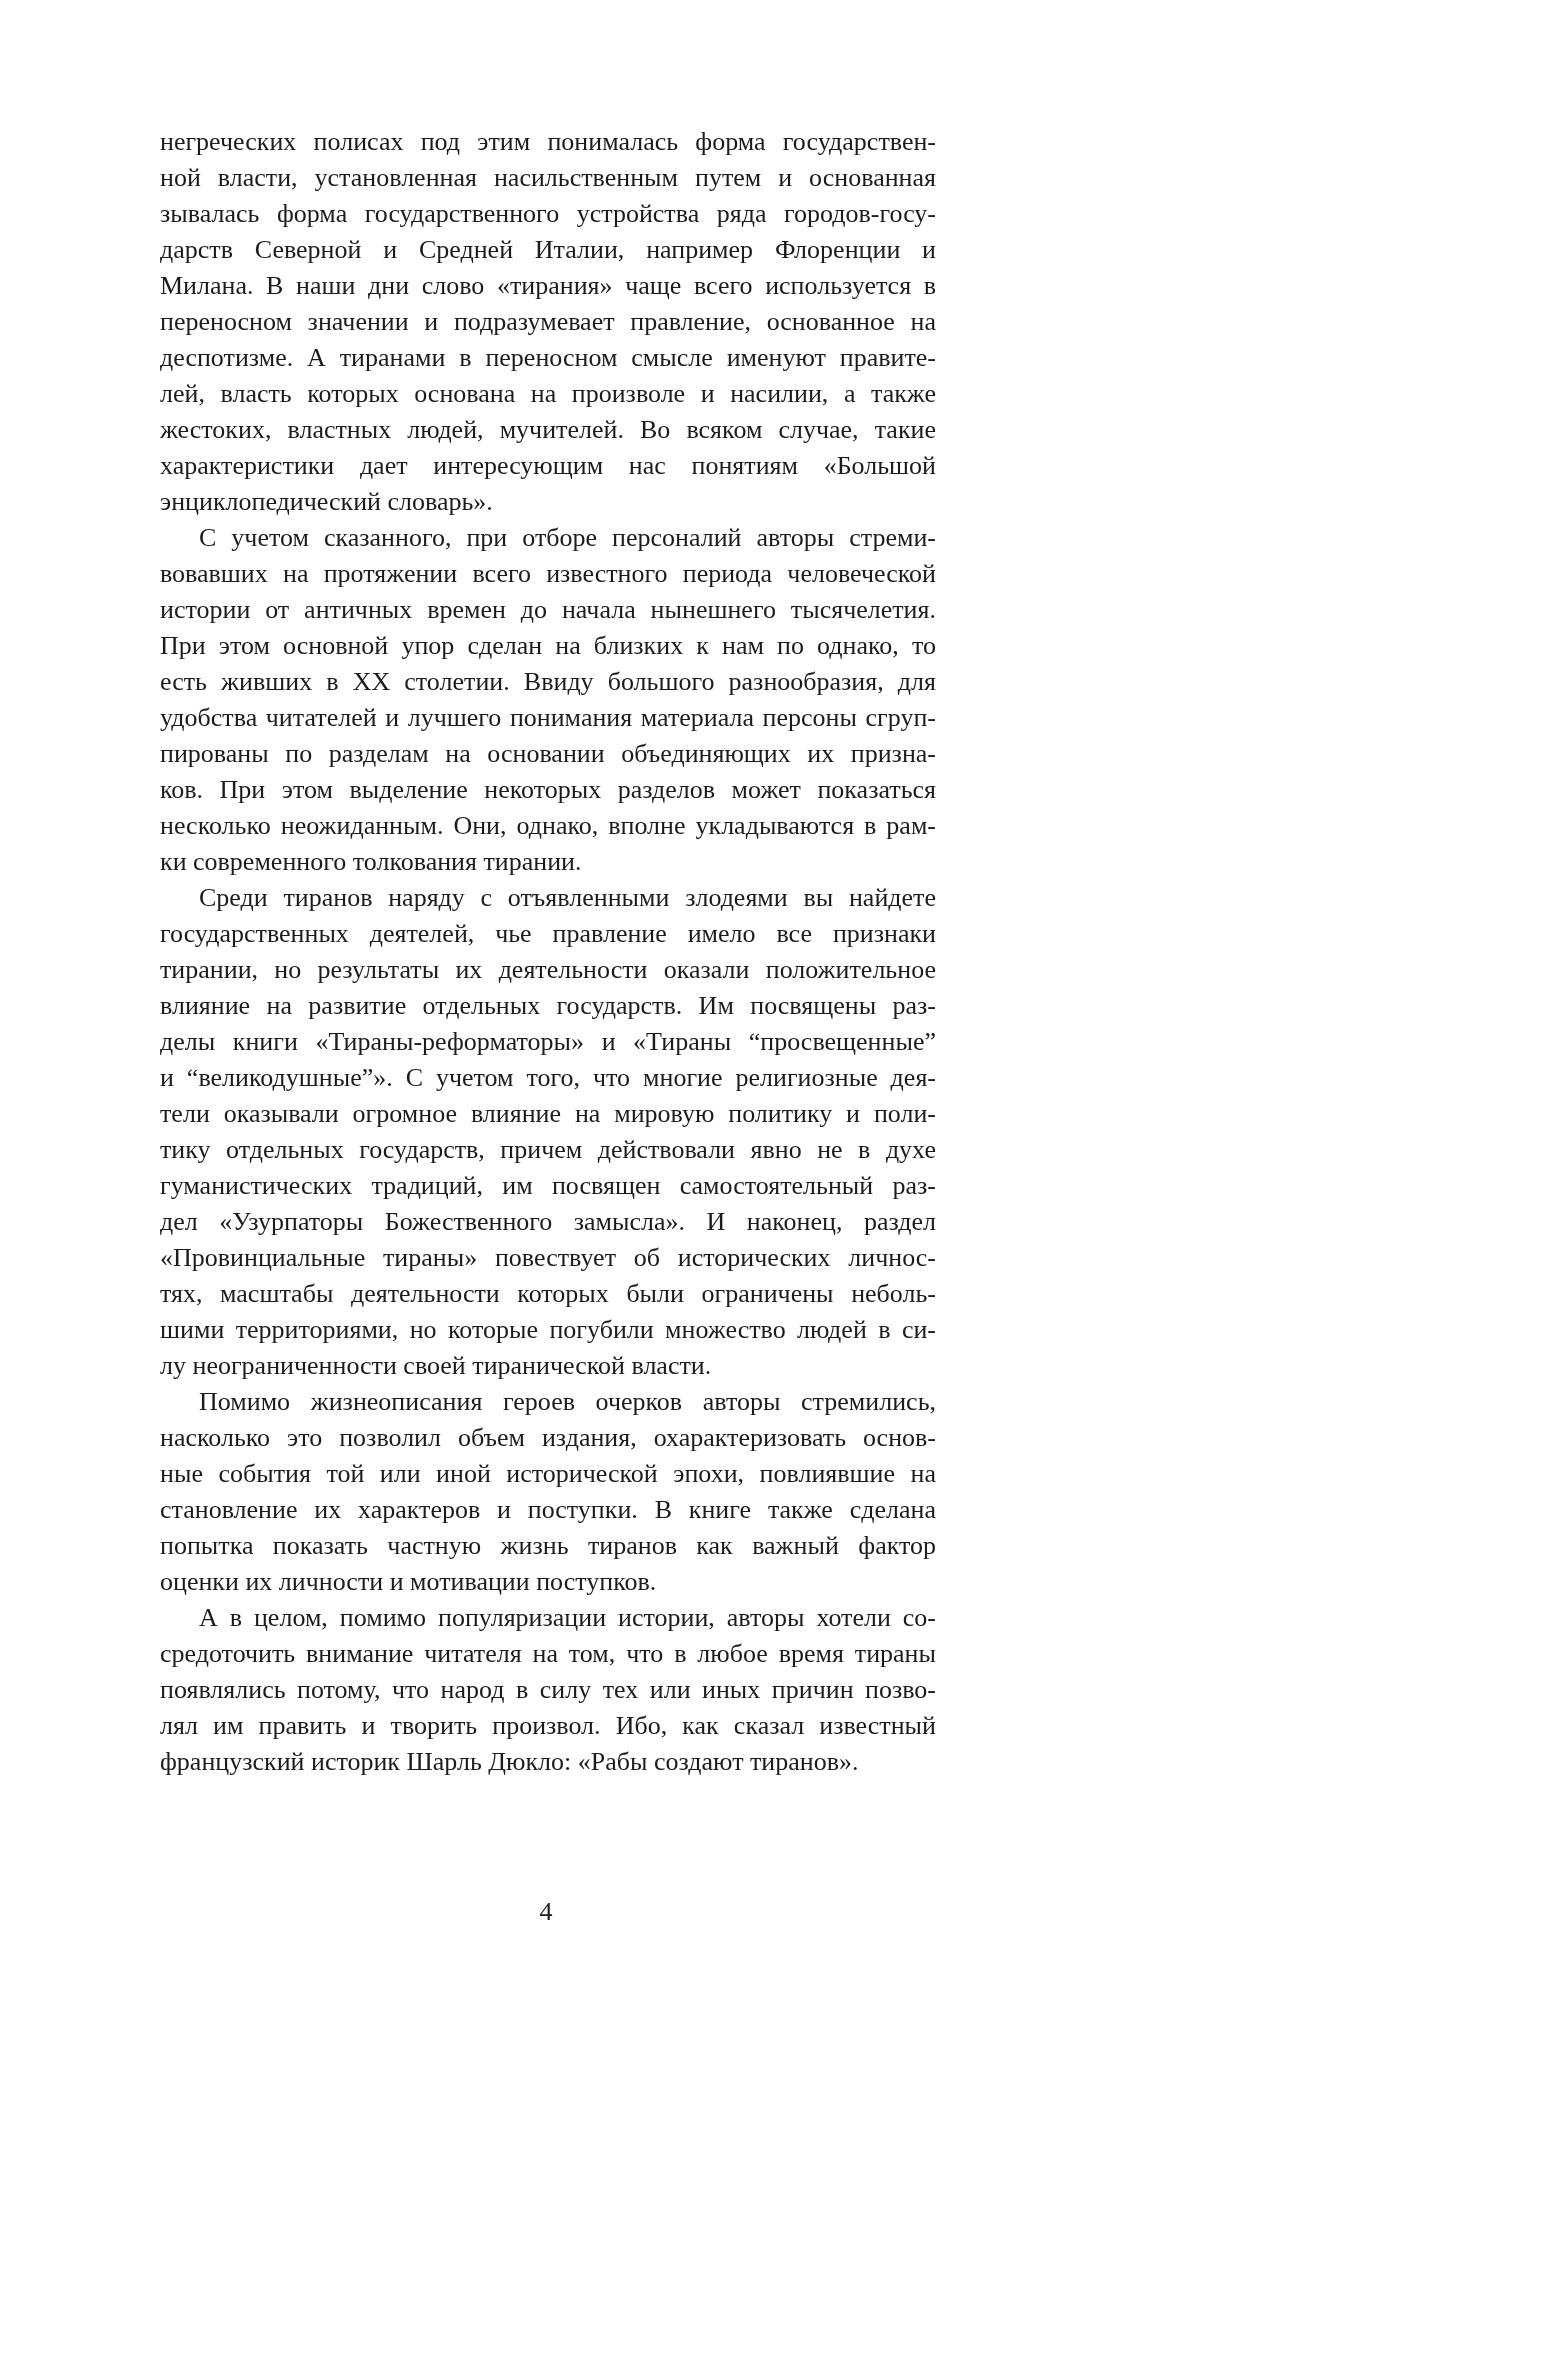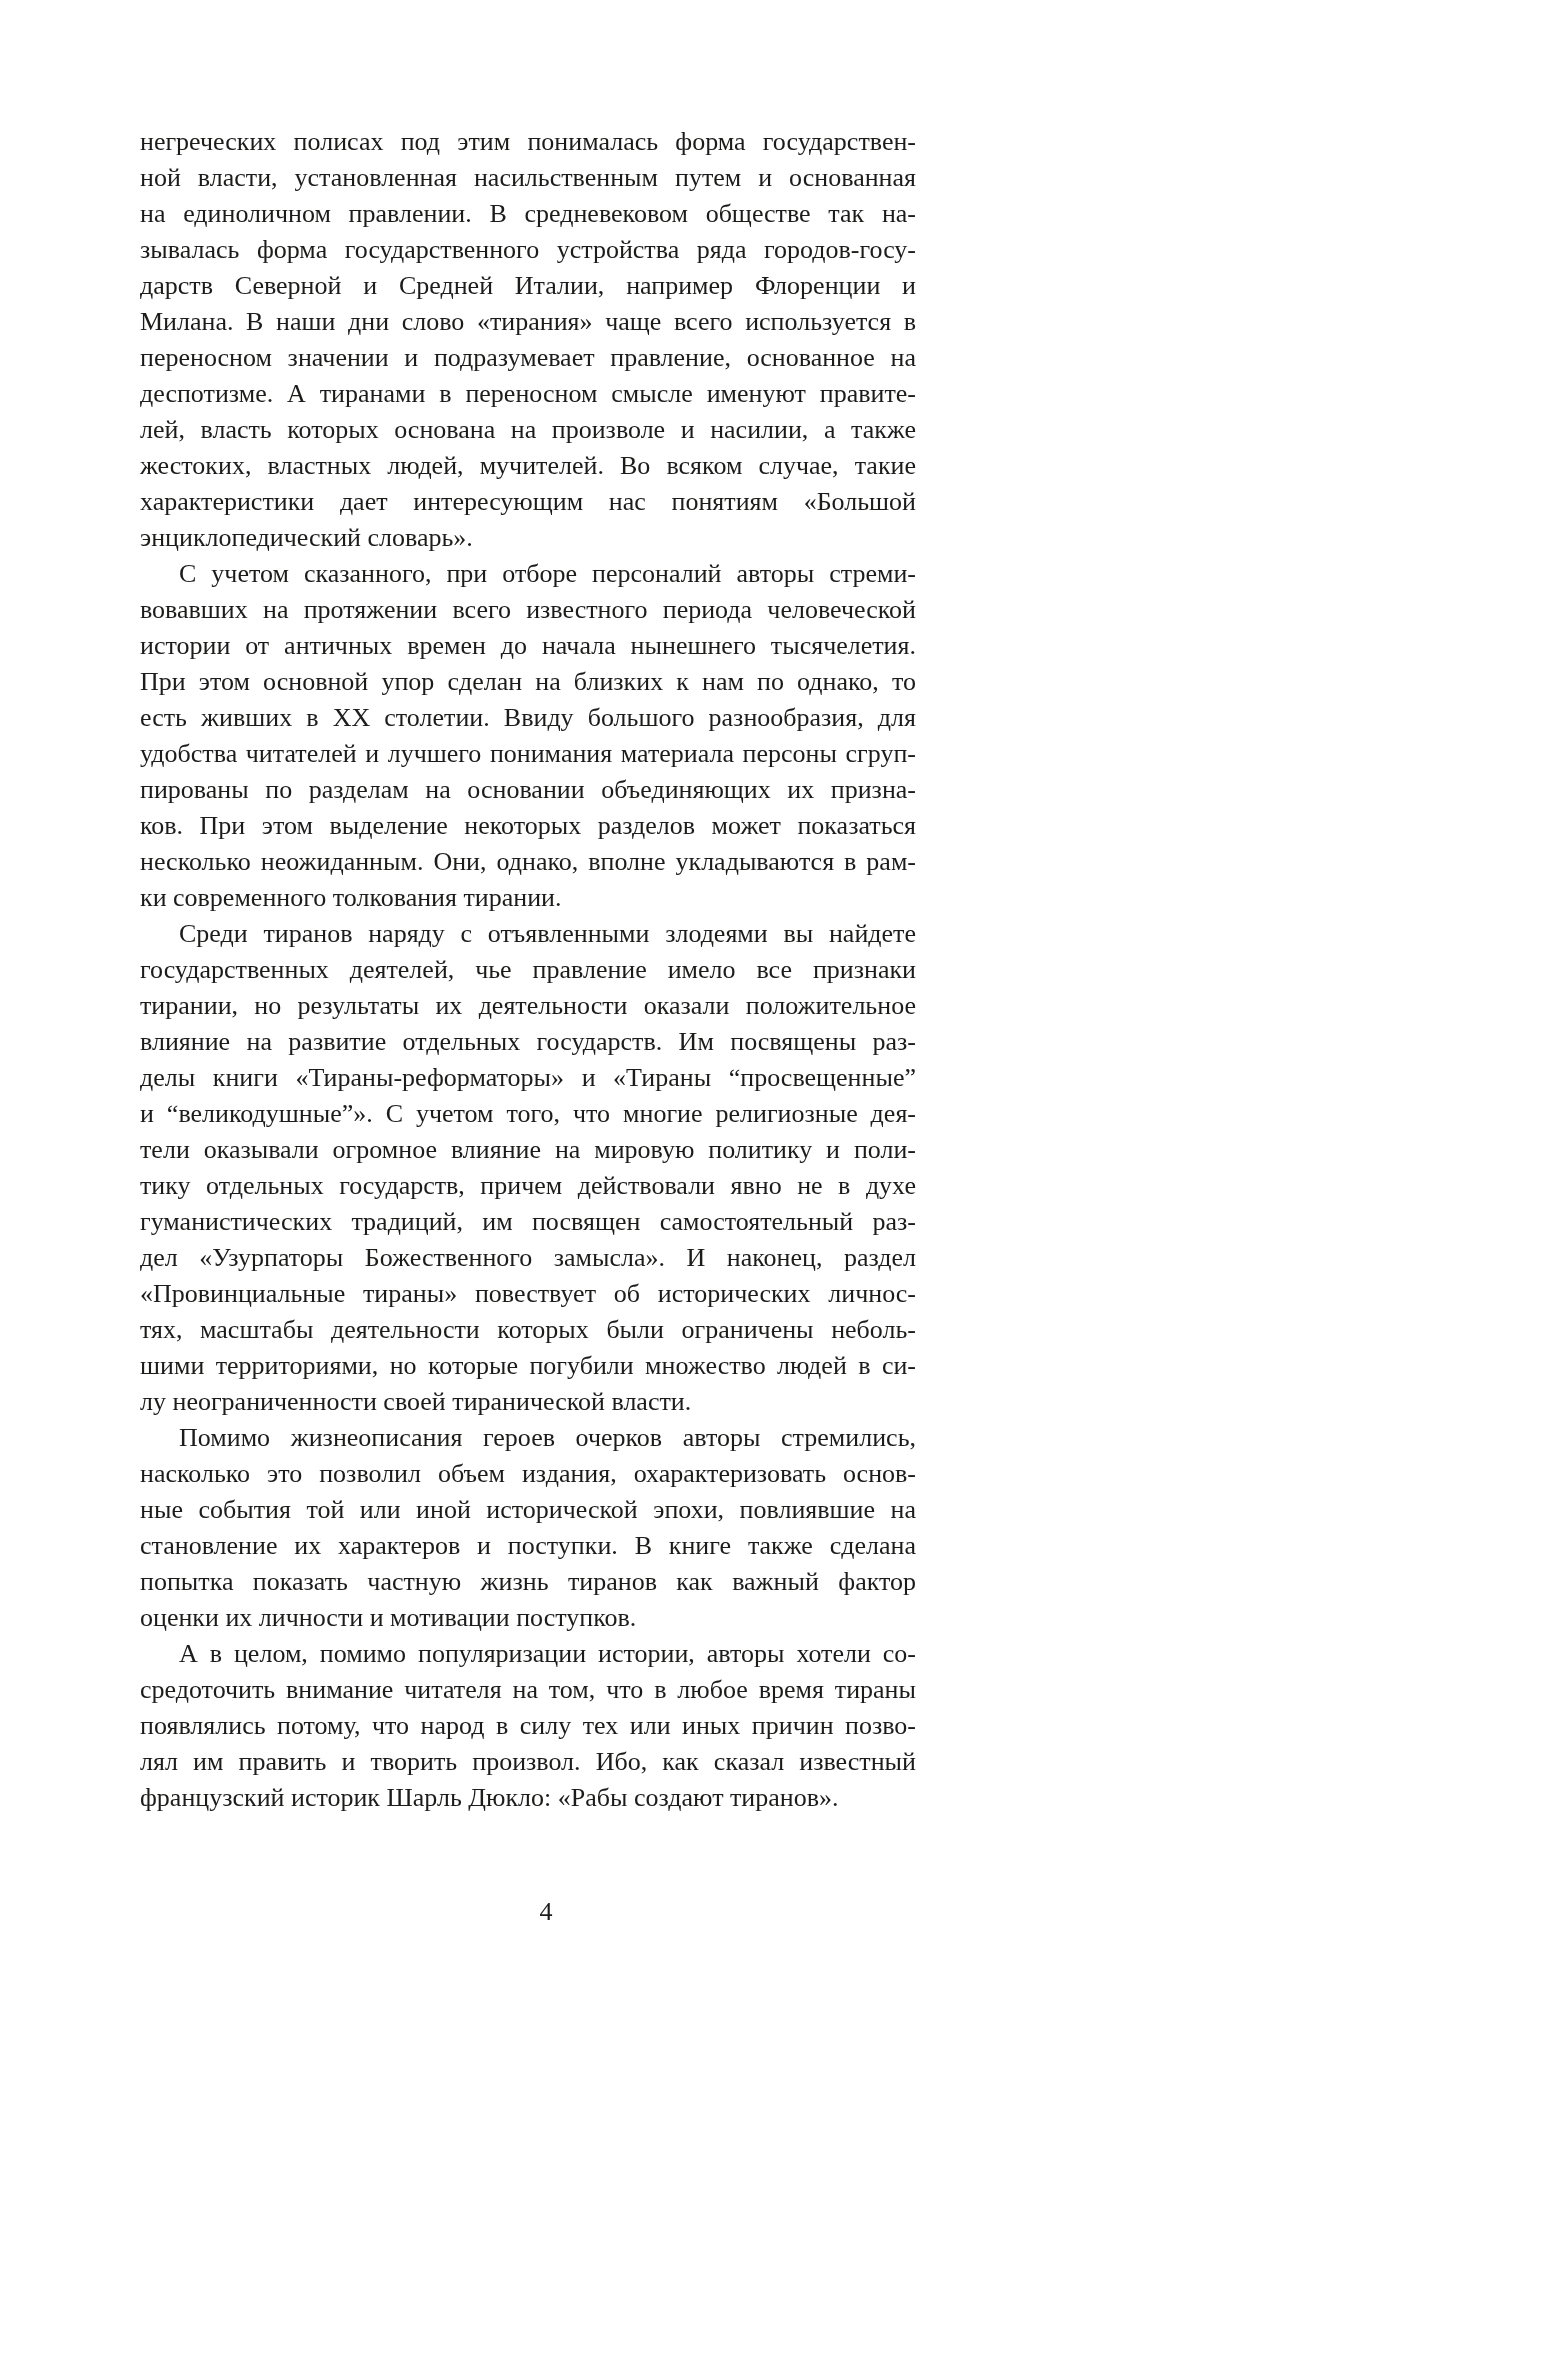--- a/index.html
+++ b/index.html
@@ -11,21 +11,21 @@
     position: relative;
     width: 1547px;
     height: 2374px;
     background: #ffffff;
     font-family: "Liberation Serif", serif;
     color: #1c1c1b;
     overflow: hidden;
   }
   .text-block {
     position: absolute;
-    left: 140px;
+    left: 160px;
     top: 124px;
     width: 776px;
     font-size: 26px;
     line-height: 36px;
   }
   .paragraph {
     margin: 0;
     padding: 0;
   }
   .line {
@@ -51,21 +51,20 @@
   }
 </style>
 </head>
 <body>
 
 <div class="page" style="color: rgb(28, 28, 27); background: rgb(255, 255, 255);">
   <div class="text-block">
       <div class="paragraph">
         <div class="line">негреческих полисах под этим понималась форма государствен-</div>
         <div class="line">ной власти, установленная насильственным путем и основанная</div>
-        <div class="line">на единоличном правлении. В средневековом обществе так на-</div>
         <div class="line">зывалась форма государственного устройства ряда городов-госу-</div>
         <div class="line">дарств Северной и Средней Италии, например Флоренции и</div>
         <div class="line">Милана. В наши дни слово «тирания» чаще всего используется в</div>
         <div class="line">переносном значении и подразумевает правление, основанное на</div>
         <div class="line">деспотизме. А тиранами в переносном смысле именуют правите-</div>
         <div class="line">лей, власть которых основана на произволе и насилии, а также</div>
         <div class="line">жестоких, властных людей, мучителей. Во всяком случае, такие</div>
         <div class="line">характеристики дает интересующим нас понятиям «Большой</div>
         <div class="line last">энциклопедический словарь».</div>
       </div>

